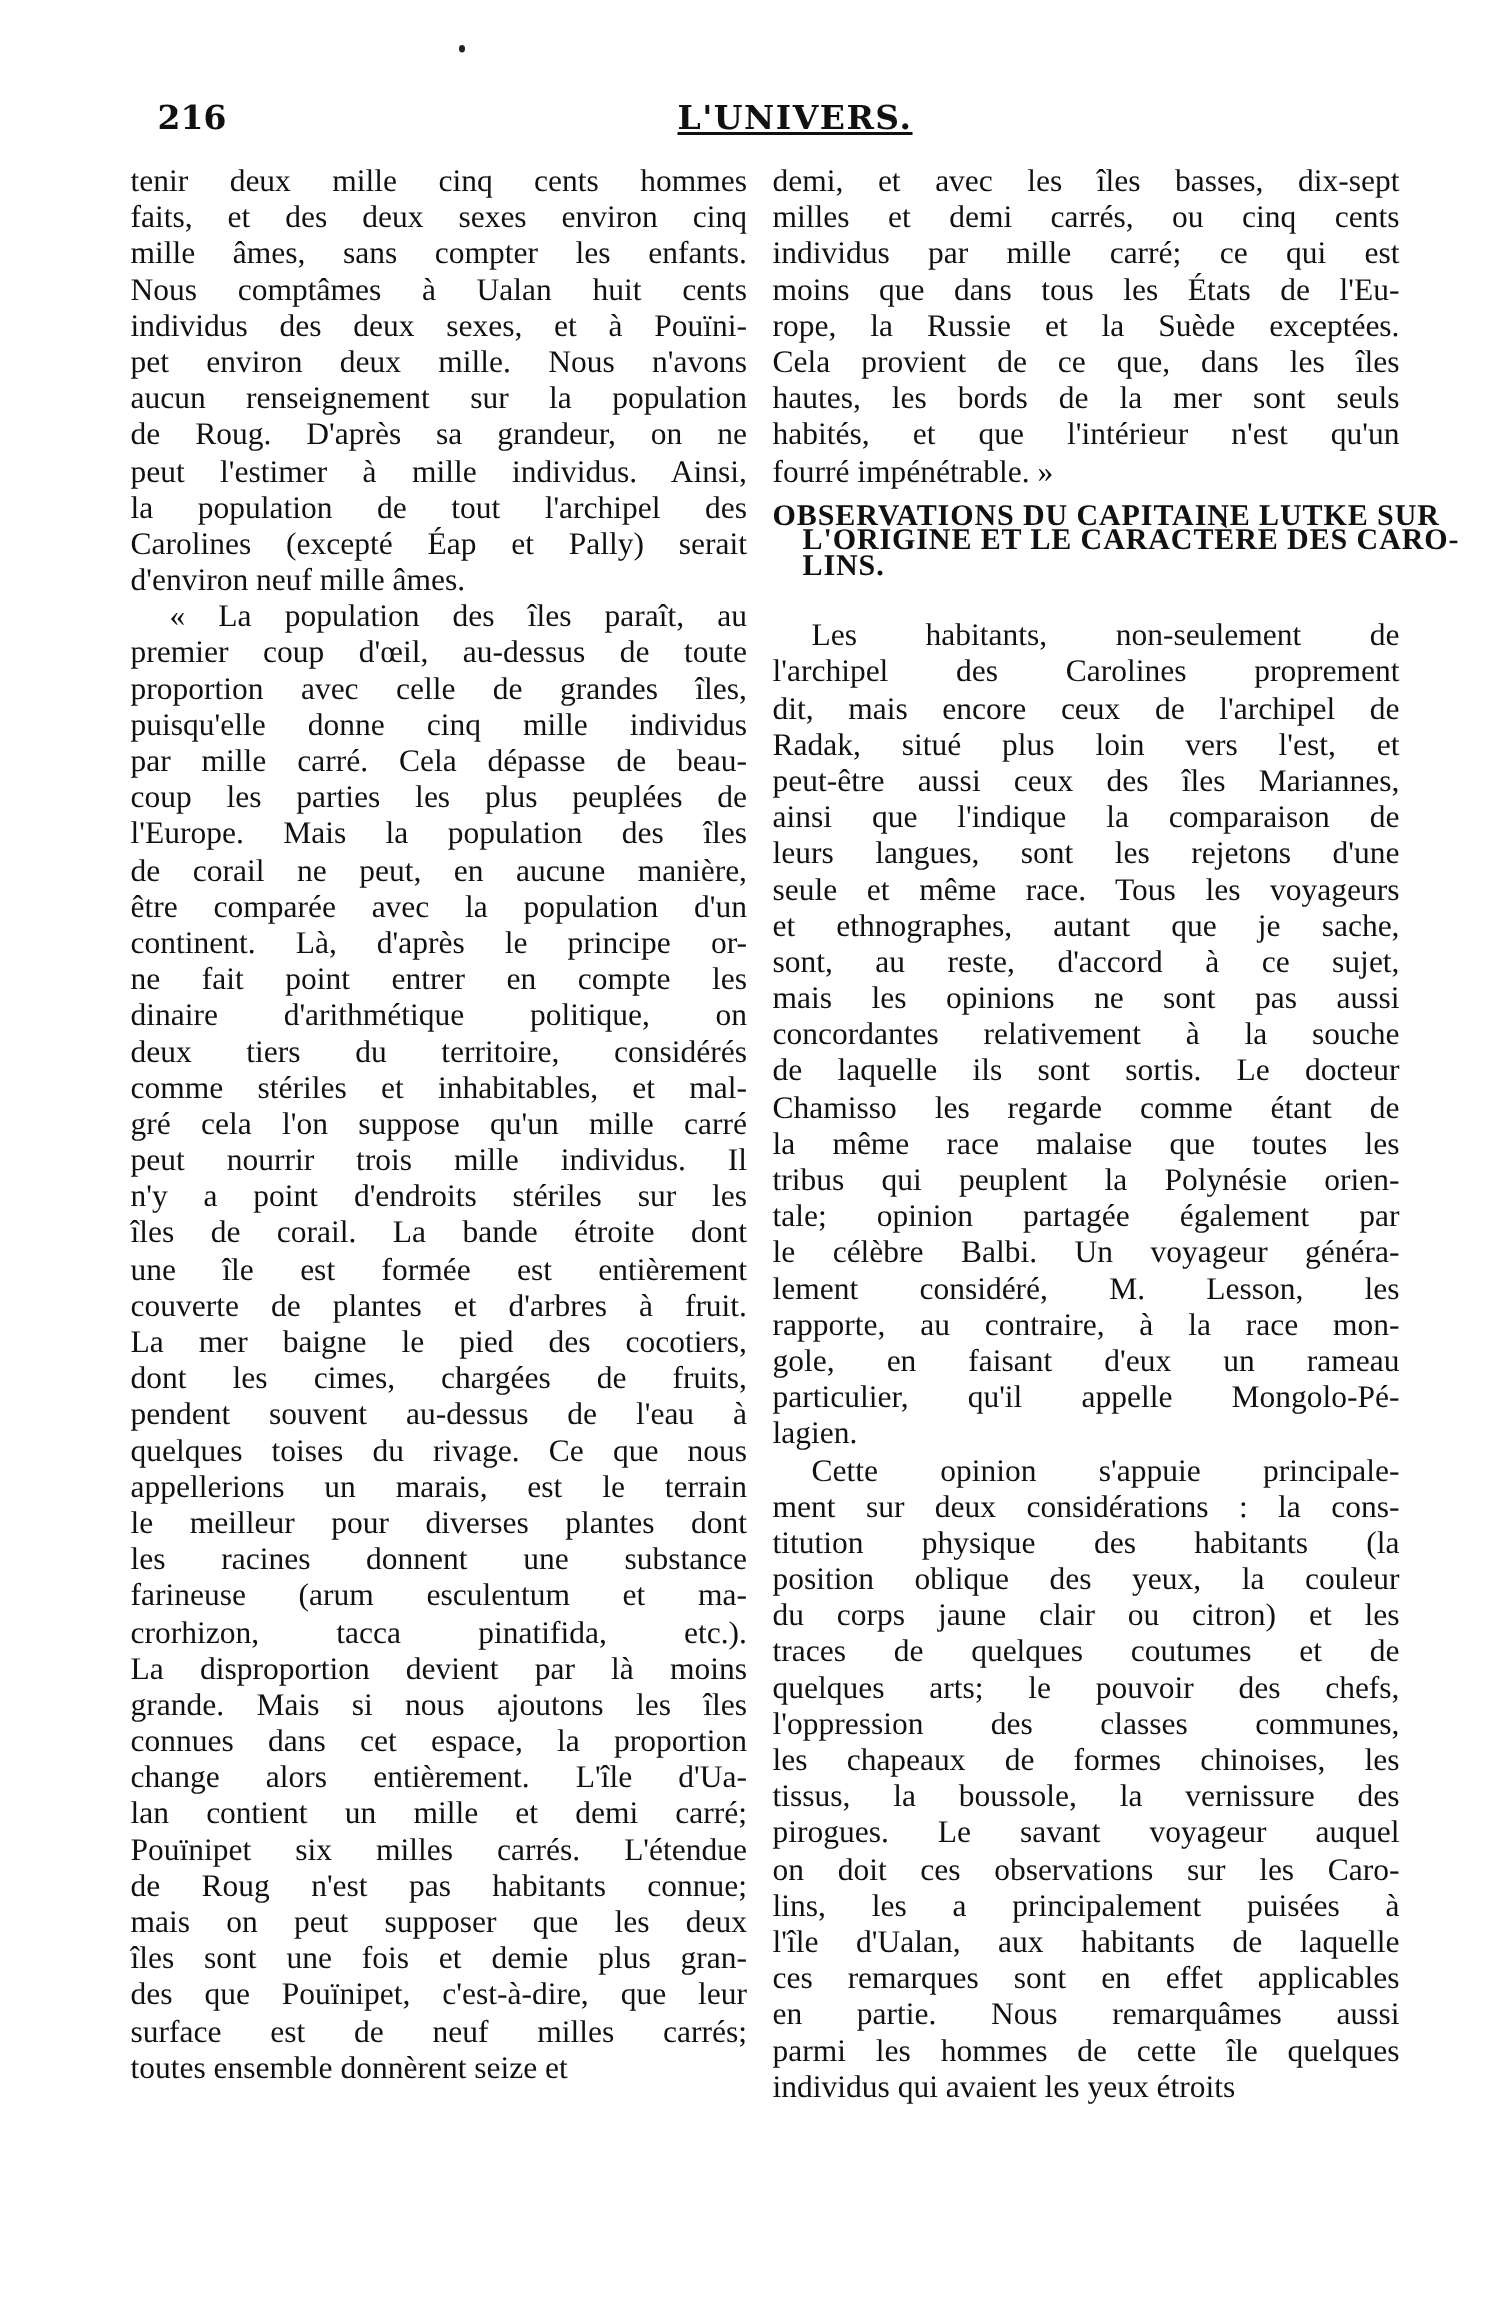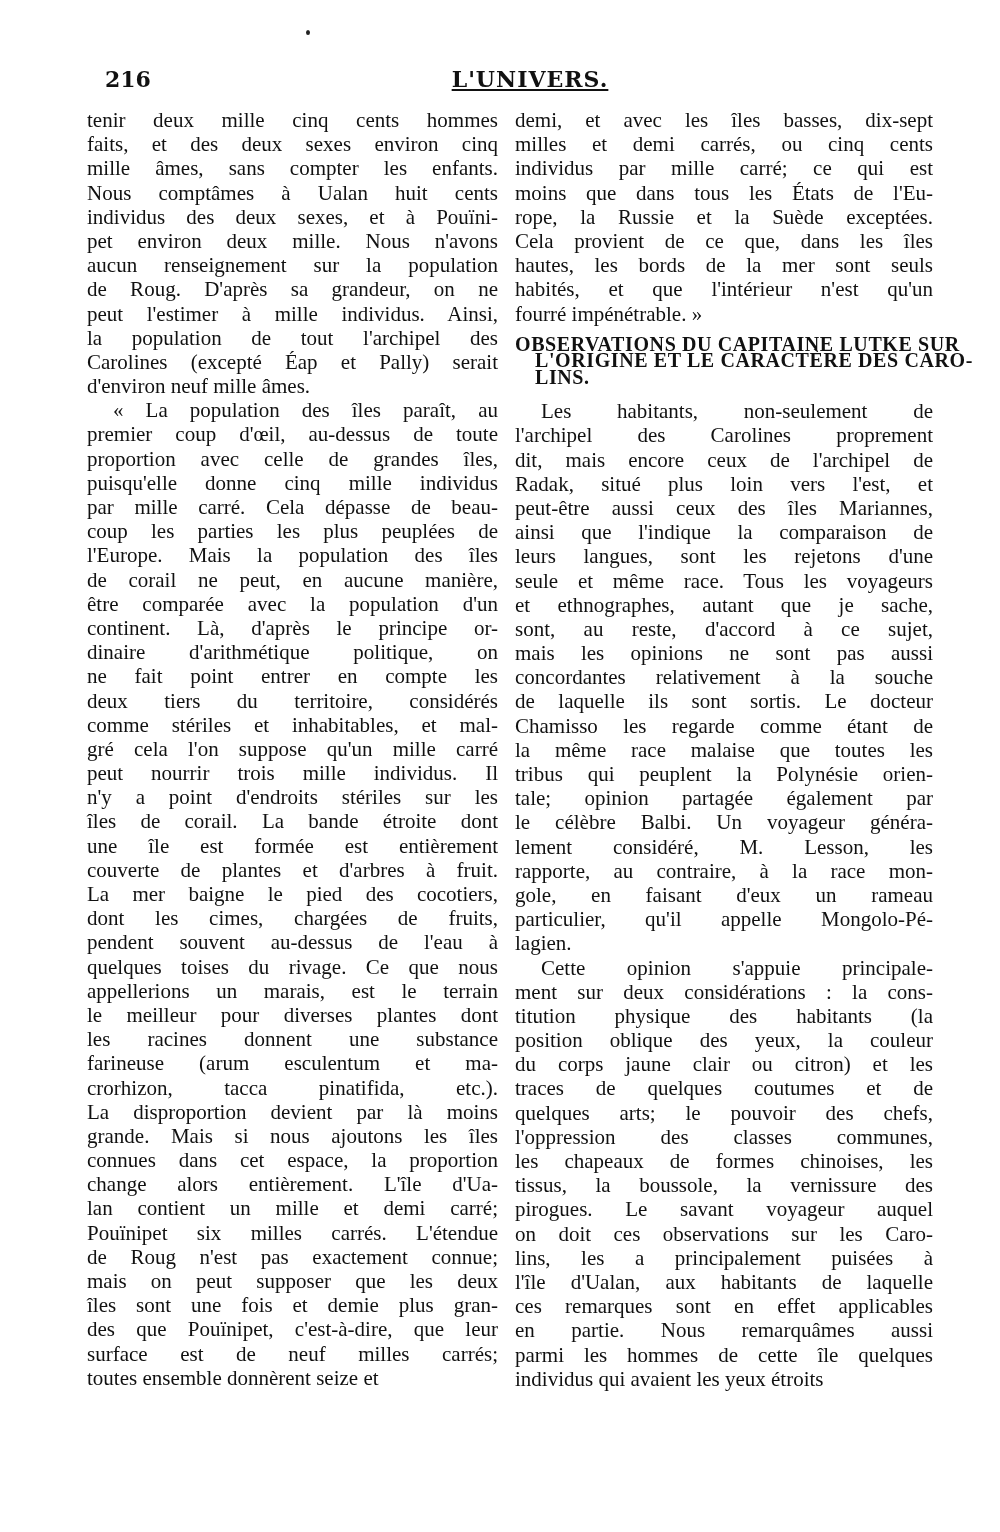--- a/index.html
+++ b/index.html
@@ -51,22 +51,22 @@
       <span class="line indent">« La population des îles paraît, au</span>
       <span class="line">premier coup d'œil, au-dessus de toute</span>
       <span class="line">proportion avec celle de grandes îles,</span>
       <span class="line">puisqu'elle donne cinq mille individus</span>
       <span class="line">par mille carré. Cela dépasse de beau-</span>
       <span class="line">coup les parties les plus peuplées de</span>
       <span class="line">l'Europe. Mais la population des îles</span>
       <span class="line">de corail ne peut, en aucune manière,</span>
       <span class="line">être comparée avec la population d'un</span>
       <span class="line">continent. Là, d'après le principe or-</span>
+      <span class="line">ne fait point entrer en compte les</span>
       <span class="line">dinaire d'arithmétique politique, on</span>
-      <span class="line">ne fait point entrer en compte les</span>
       <span class="line">deux tiers du territoire, considérés</span>
       <span class="line">comme stériles et inhabitables, et mal-</span>
       <span class="line">gré cela l'on suppose qu'un mille carré</span>
       <span class="line">peut nourrir trois mille individus. Il</span>
       <span class="line">n'y a point d'endroits stériles sur les</span>
       <span class="line">îles de corail. La bande étroite dont</span>
       <span class="line">une île est formée est entièrement</span>
       <span class="line">couverte de plantes et d'arbres à fruit.</span>
       <span class="line">La mer baigne le pied des cocotiers,</span>
       <span class="line">dont les cimes, chargées de fruits,</span>
@@ -76,21 +76,21 @@
       <span class="line">le meilleur pour diverses plantes dont</span>
       <span class="line">les racines donnent une substance</span>
       <span class="line">farineuse (arum esculentum et ma-</span>
       <span class="line">crorhizon, tacca pinatifida, etc.).</span>
       <span class="line">La disproportion devient par là moins</span>
       <span class="line">grande. Mais si nous ajoutons les îles</span>
       <span class="line">connues dans cet espace, la proportion</span>
       <span class="line">change alors entièrement. L'île d'Ua-</span>
       <span class="line">lan contient un mille et demi carré;</span>
       <span class="line">Pouïnipet six milles carrés. L'étendue</span>
-      <span class="line">de Roug n'est pas exactement connue;</span>
+      <span class="line">de Roug n'est pas habitants connue;</span>
       <span class="line">mais on peut supposer que les deux</span>
       <span class="line">îles sont une fois et demie plus gran-</span>
       <span class="line">des que Pouïnipet, c'est-à-dire, que leur</span>
       <span class="line">surface est de neuf milles carrés;</span>
       <span class="line last">toutes ensemble donnèrent seize et</span>
     </div>
   <div class="col col-right" id="col-right">
     <div id="right-before">
         <span class="line">demi, et avec les îles basses, dix-sept</span>
         <span class="line">milles et demi carrés, ou cinq cents</span>
@@ -100,21 +100,21 @@
         <span class="line">Cela provient de ce que, dans les îles</span>
         <span class="line">hautes, les bords de la mer sont seuls</span>
         <span class="line">habités, et que l'intérieur n'est qu'un</span>
         <span class="line last">fourré impénétrable. »</span>
       </div>
     <div class="section-head" id="right-heading">
         <span class="hline">OBSERVATIONS DU CAPITAINE LUTKE SUR</span>
         <span class="hline cont">L'ORIGINE ET LE CARACTÈRE DES CARO-</span>
         <span class="hline cont last">LINS.</span>
       </div>
-    <div id="right-after" style="margin-top: 14px;">
+    <div id="right-after" style="margin-top: 26px;">
         <span class="line indent">Les habitants, non-seulement de</span>
         <span class="line">l'archipel des Carolines proprement</span>
         <span class="line">dit, mais encore ceux de l'archipel de</span>
         <span class="line">Radak, situé plus loin vers l'est, et</span>
         <span class="line">peut-être aussi ceux des îles Mariannes,</span>
         <span class="line">ainsi que l'indique la comparaison de</span>
         <span class="line">leurs langues, sont les rejetons d'une</span>
         <span class="line">seule et même race. Tous les voyageurs</span>
         <span class="line">et ethnographes, autant que je sache,</span>
         <span class="line">sont, au reste, d'accord à ce sujet,</span>

